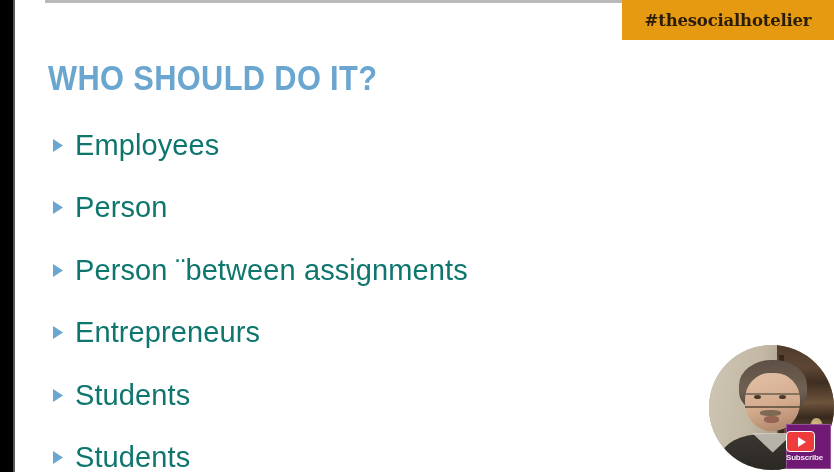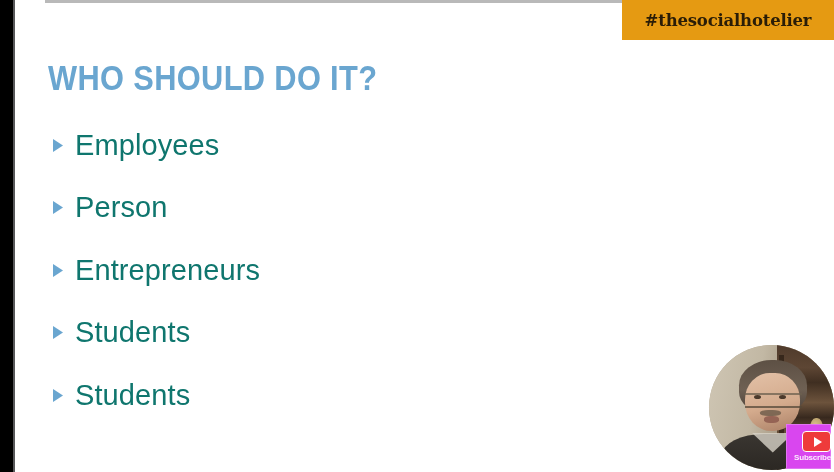--- a/index.html
+++ b/index.html
@@ -225,25 +225,25 @@
     opacity: 0.8;
   }
 
   
   .subscribe-badge {
     position: absolute;
     left: 786px;
     top: 424px;
     width: 45px;
     height: 45px;
-    background: #d946ef;
+    background: #701a75;
     z-index: 35;
     display: flex;
     flex-direction: column;
-    align-items: flex-end;
+    align-items: flex-start;
     justify-content: center;
     box-shadow: 0 0 0 1px rgba(255,255,255,0.25) inset;
   }
   .yt-chip {
     width: 27px;
     height: 19px;
     border-radius: 4px;
     background: #ee3b3b;
     border: 1.5px solid #ffffff;
     display: flex;
@@ -299,20 +299,28 @@
 
       <div class="bullet-row">
         <span class="bullet-marker">
           <svg width="11" height="13" viewBox="0 0 11 13" aria-hidden="true">
             <polygon points="0,0 10,6.5 0,13" fill="#6aa6d0"></polygon>
           </svg>
         </span>
         <span class="bullet-label">Person</span>
       </div>
 
+      <div class="bullet-row">
+        <span class="bullet-marker">
+          <svg width="11" height="13" viewBox="0 0 11 13" aria-hidden="true">
+            <polygon points="0,0 10,6.5 0,13" fill="#6aa6d0"></polygon>
+          </svg>
+        </span>
+        <span class="bullet-label">Person ¨between assignments</span>
+      </div>
 
       <div class="bullet-row">
         <span class="bullet-marker">
           <svg width="11" height="13" viewBox="0 0 11 13" aria-hidden="true">
             <polygon points="0,0 10,6.5 0,13" fill="#6aa6d0"></polygon>
           </svg>
         </span>
         <span class="bullet-label">Entrepreneurs</span>
       </div>
 

